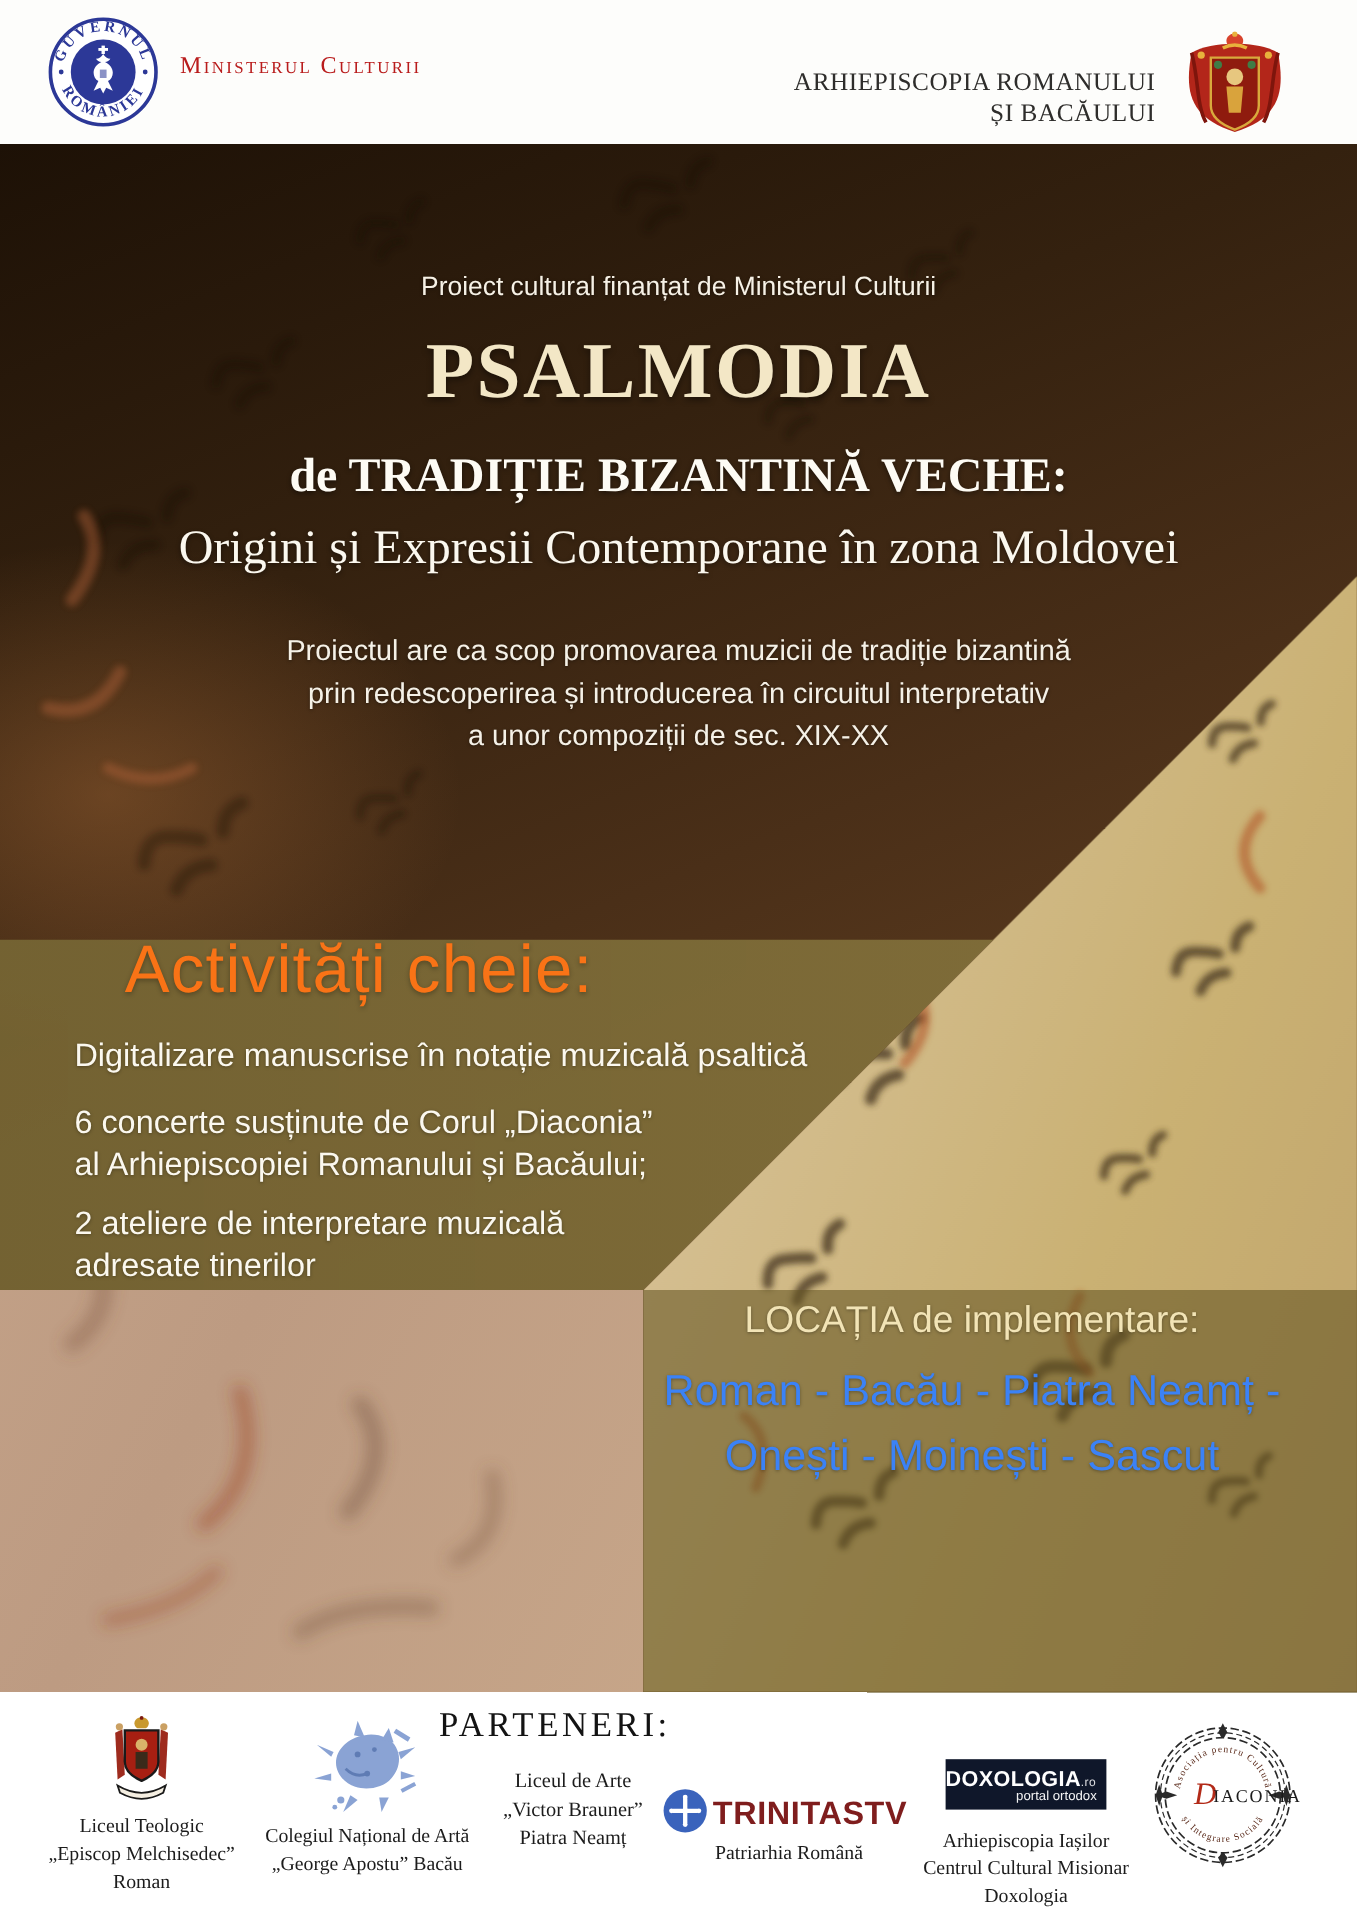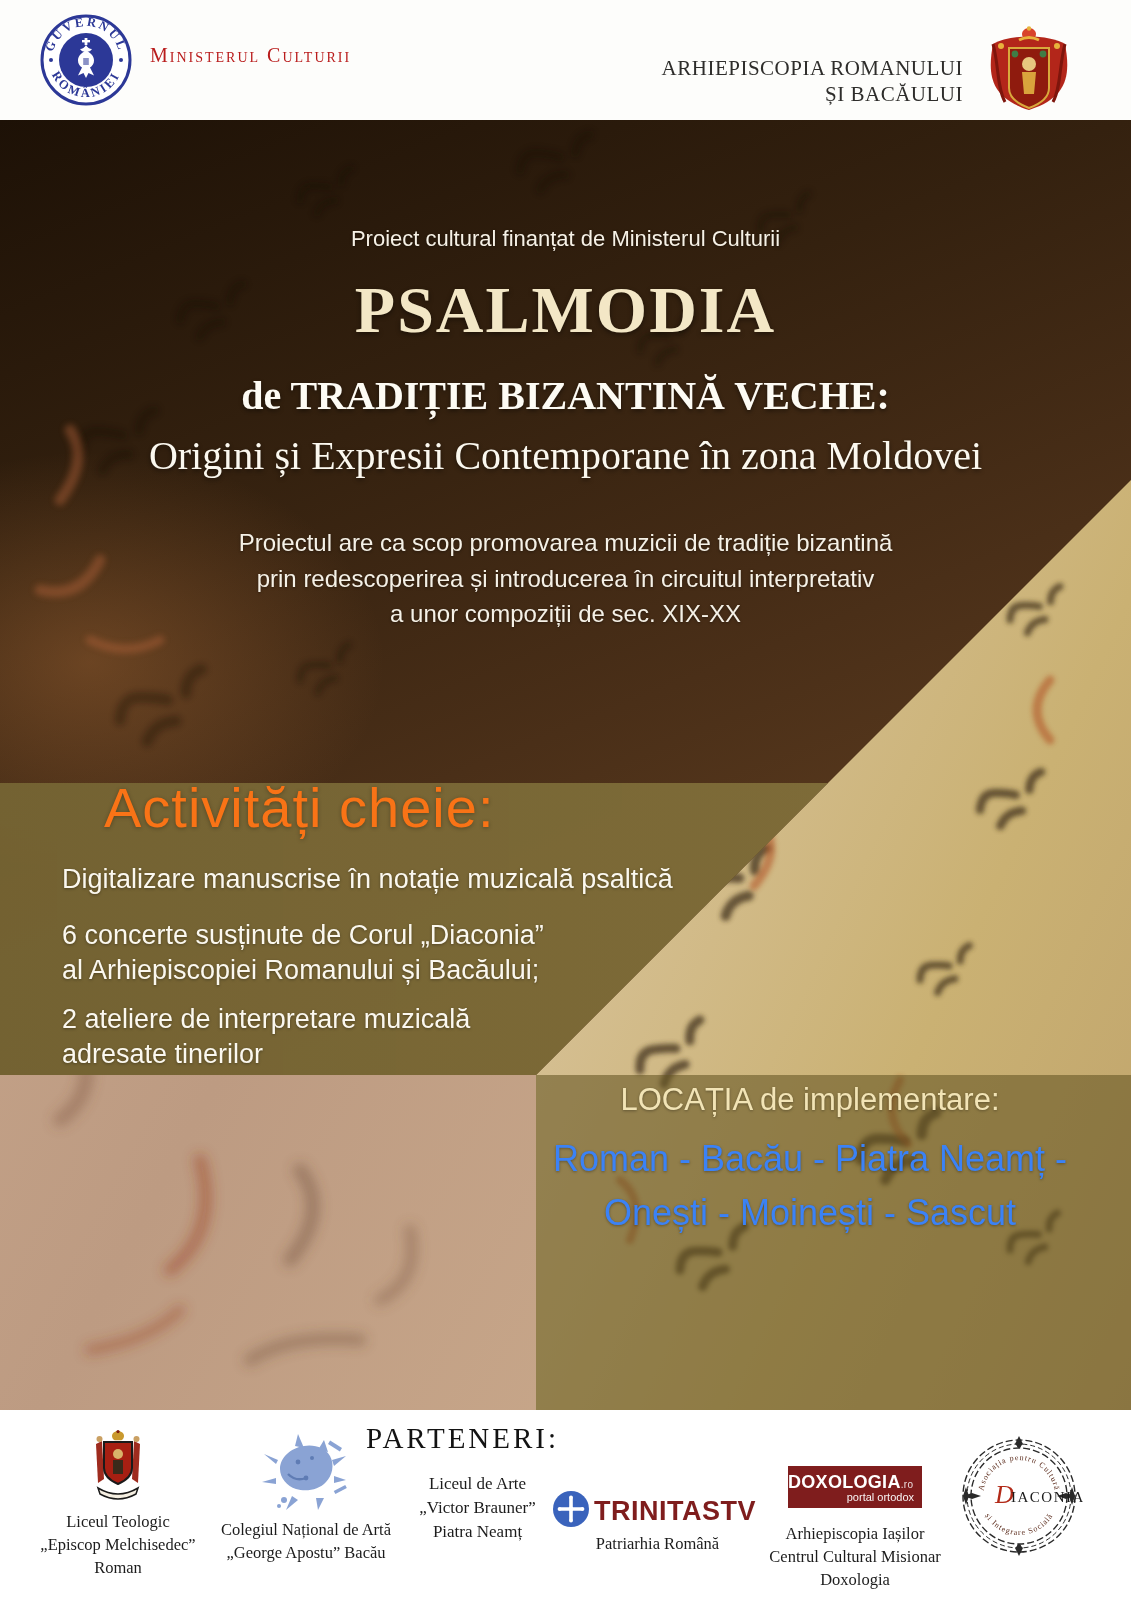--- a/index.html
+++ b/index.html
@@ -68,21 +68,21 @@
   .cap1{left:18px;top:100px;width:200px;}
   .cap2{left:200px;top:108px;width:212px;}
   .cap3{left:400px;top:62px;width:155px;font-size:17px;}
   .cap4{left:575px;top:122px;width:165px;}
   .cap5{left:745px;top:112px;width:220px;}
   .logo-crest{left:88px;top:20px;}
   .logo-splash{left:258px;top:20px;}
   .logo-trinitas-icon{left:552px;top:80px;}
   .trinitas-word{position:absolute;left:594px;top:86px;font-size:27px;font-weight:bold;
      color:#7f1d1d;letter-spacing:.5px;font-family:"Liberation Sans",sans-serif;}
-  .dox-box{position:absolute;left:788px;top:56px;width:134px;height:42px;background:#7f1d1d;
+  .dox-box{position:absolute;left:788px;top:56px;width:134px;height:42px;background:#0f172a;
      color:#fff;font-family:"Liberation Sans",sans-serif;}
   .dox-word{position:absolute;left:0;top:6px;width:122px;text-align:right;font-size:18px;font-weight:bold;letter-spacing:.3px;}
   .dox-suffix{font-size:10px;font-weight:normal;opacity:.85;}
   .dox-tag{position:absolute;right:8px;top:25px;font-size:11px;opacity:.95;padding-left:12px;}
   .logo-diaconia{left:955px;top:22px;}
 </style>
 </head>
 <body>
 
 <div class="poster">

